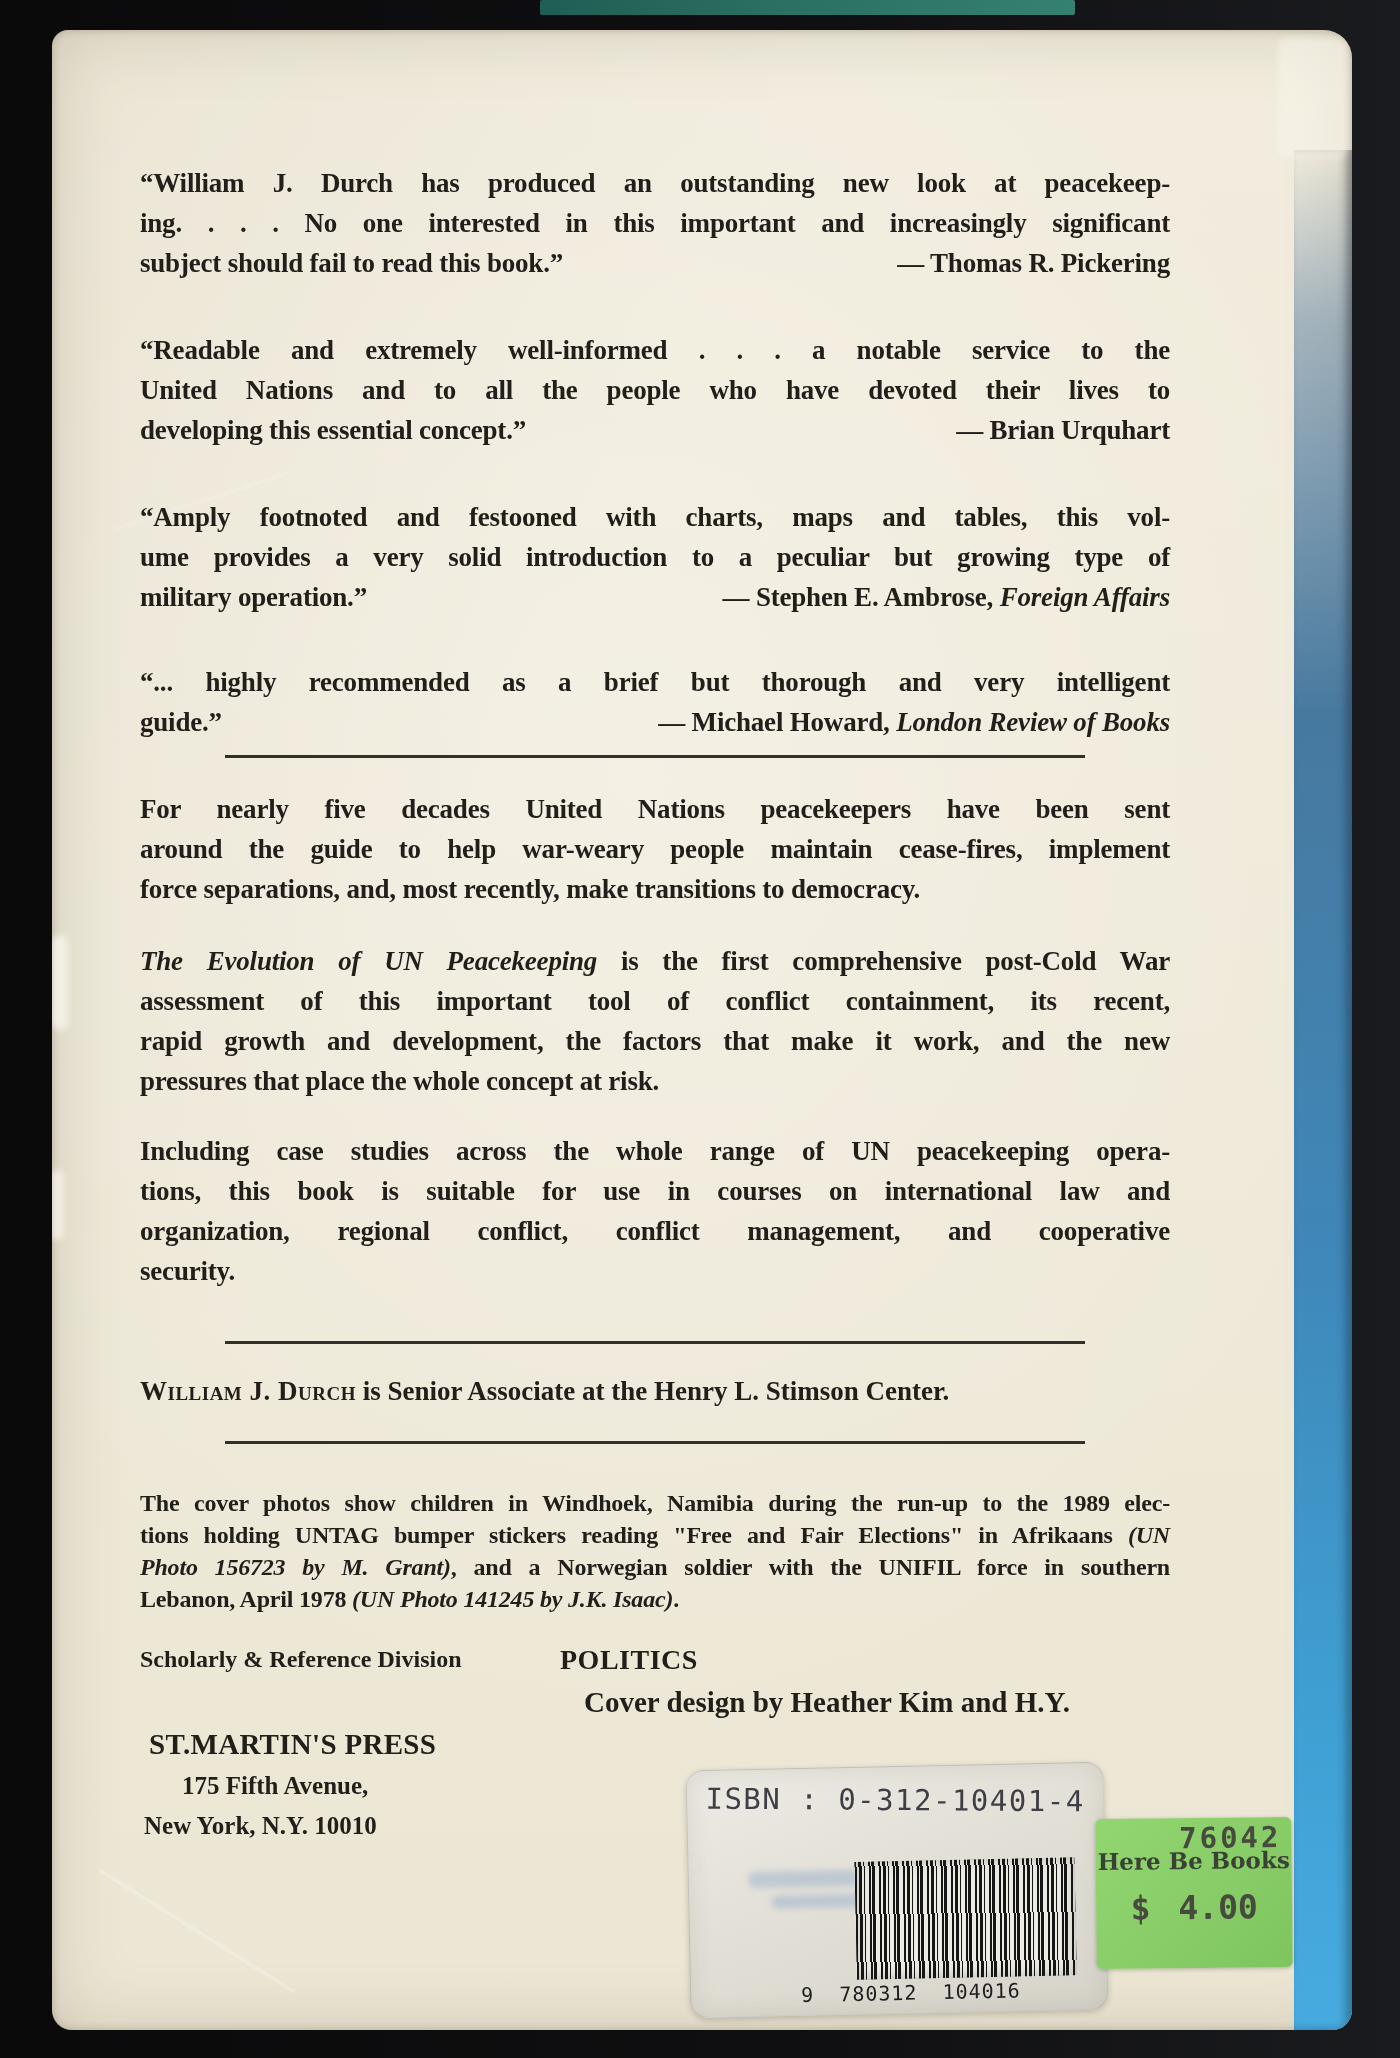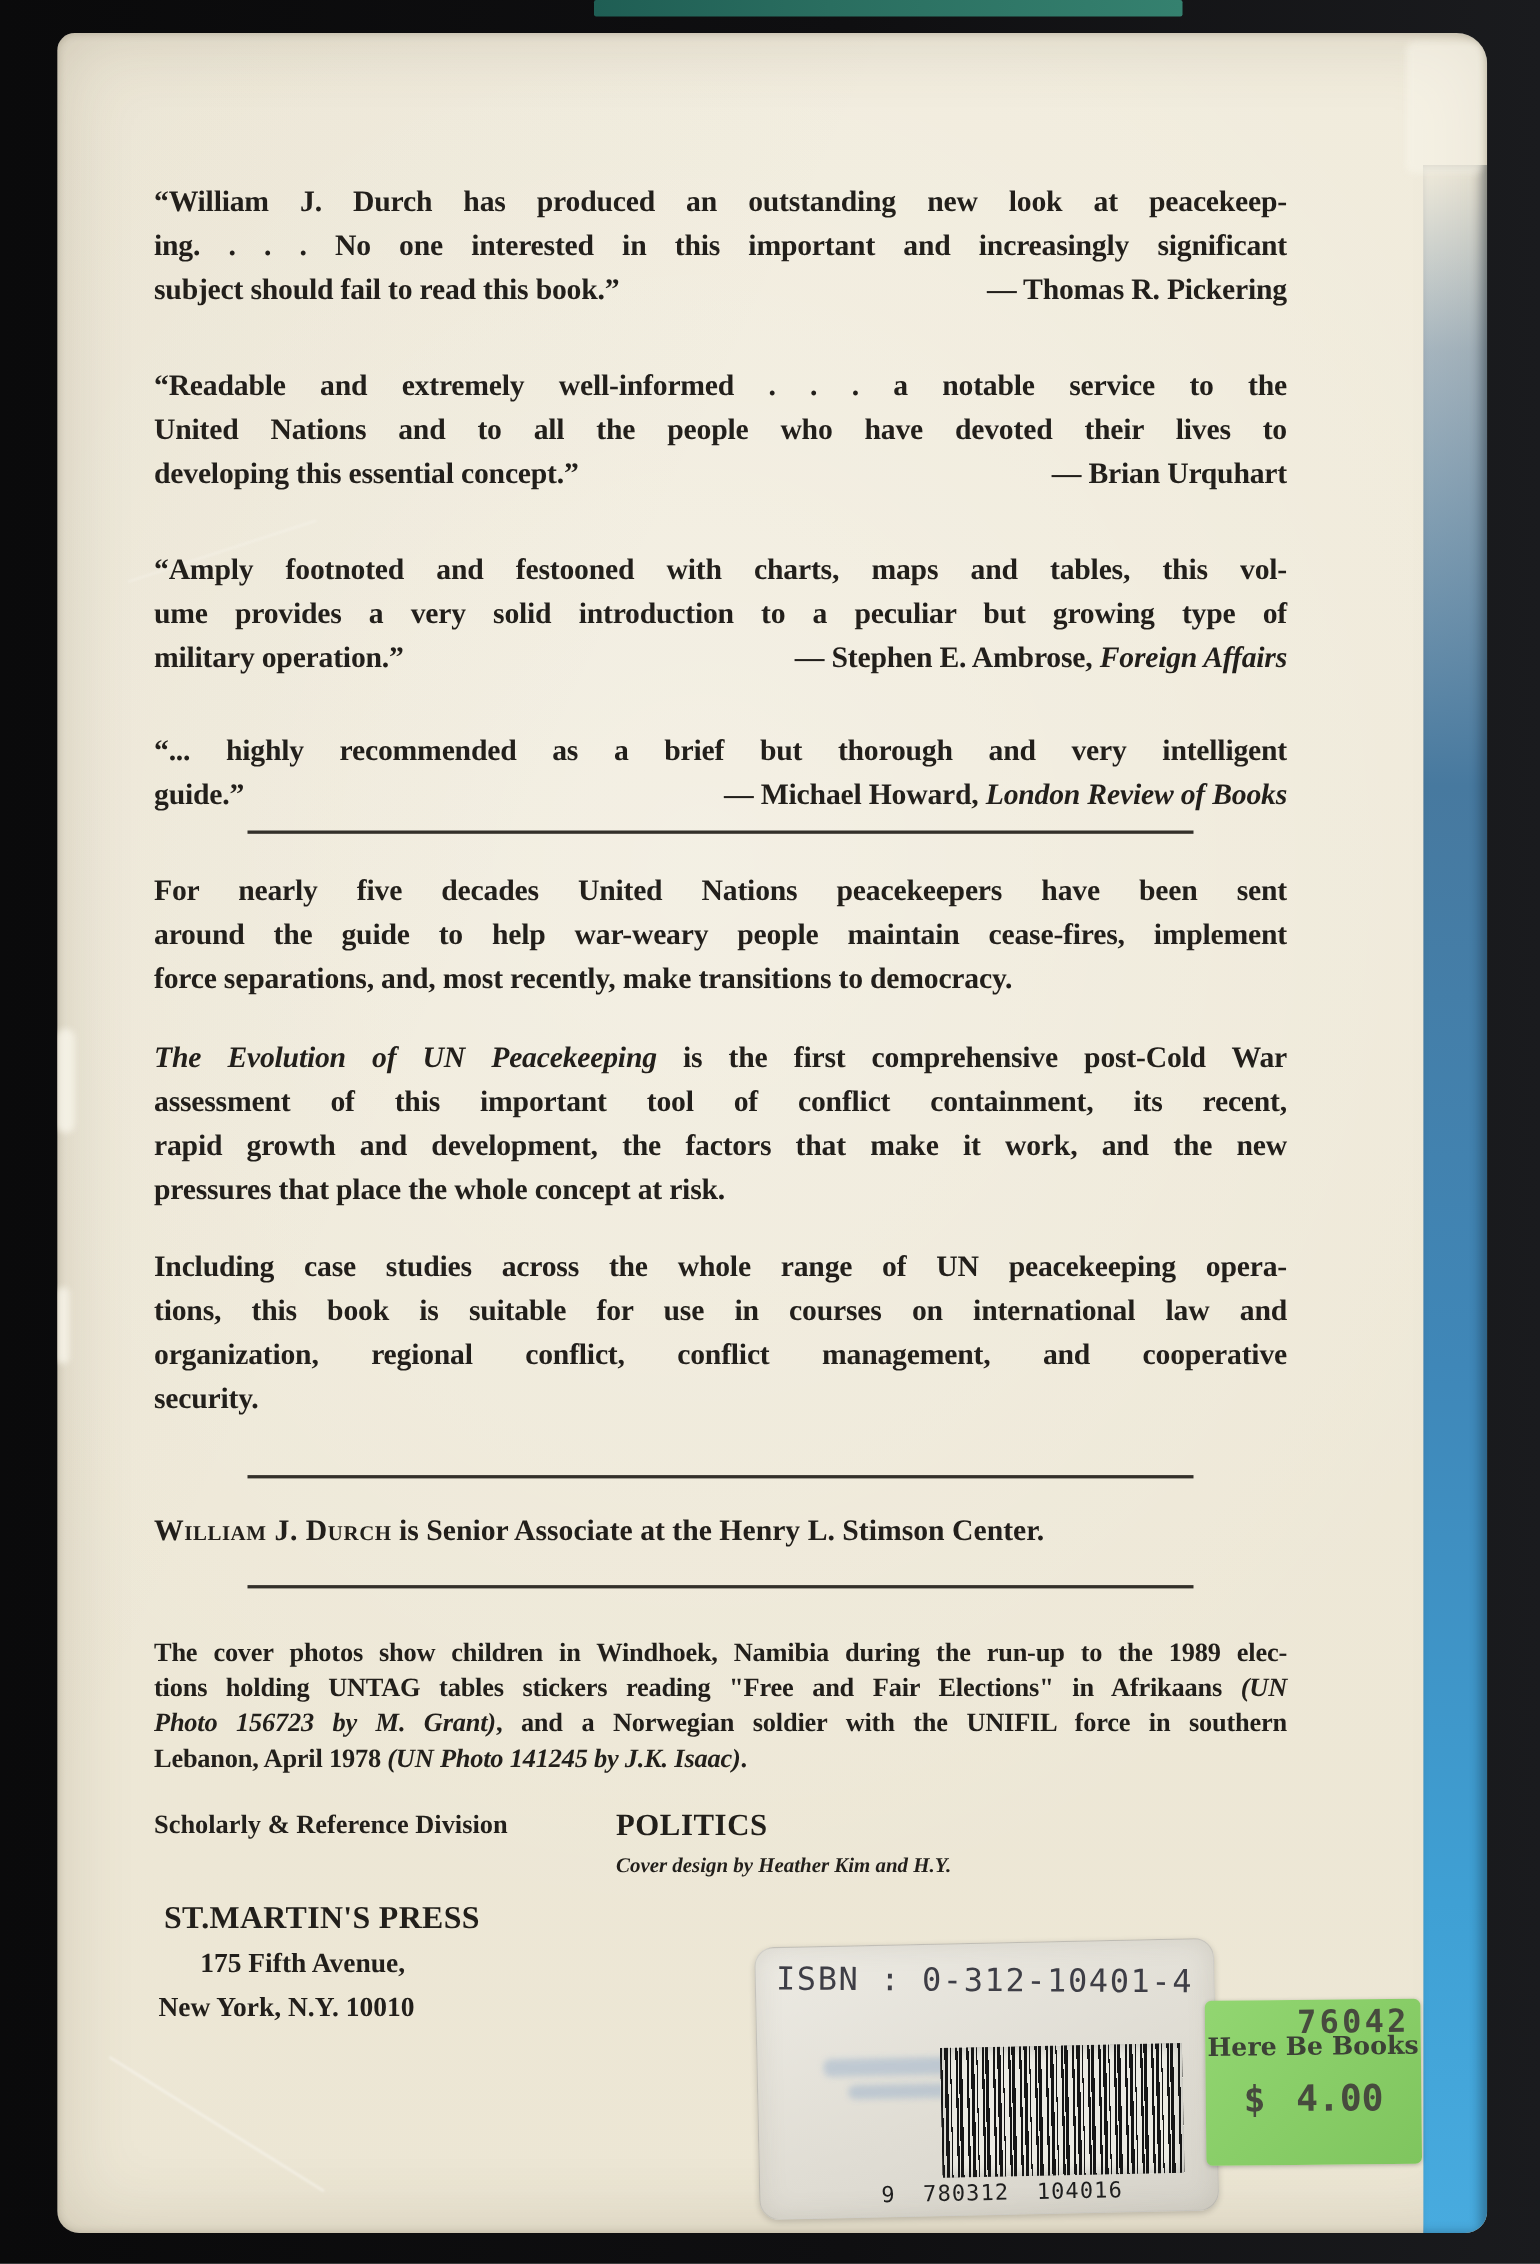--- a/index.html
+++ b/index.html
@@ -48,21 +48,21 @@
   .para{font-size:27px;line-height:40px;letter-spacing:-.2px;}
   .p1{top:789px;} .p2{top:941px;} .p3{top:1131px;}
 
   .author{top:1372px;font-size:27px;line-height:38px;}
   .author .sc{font-variant:small-caps;letter-spacing:.5px;}
 
   .credit{top:1487px;font-size:24px;line-height:32px;letter-spacing:-.2px;}
 
   .division{left:120px;top:1646px;font-size:24px;}
   .politics{left:540px;top:1644px;font-size:28px;letter-spacing:.5px;}
-  .coverdesign{left:540px;top:1686px;font-size:19px;font-style:italic;}
+  .coverdesign{left:564px;top:1686px;font-size:29px;}
   .press{left:129px;top:1728px;font-size:29px;letter-spacing:.3px;text-align:right;}
   .addr1{left:162px;top:1772px;font-size:25px;}
   .addr2{left:124px;top:1812px;font-size:25px;}
 
   
   .isbn-sticker{position:absolute;left:688px;top:1766px;width:416px;height:246px;
     background:linear-gradient(160deg,#edebe4,#e0ddd4 55%,#d6d3ca);
     border:1px solid rgba(0,0,0,.12);border-radius:18px;transform:rotate(-1.2deg);
     box-shadow:0 2px 6px rgba(0,0,0,.18), inset 0 0 24px rgba(120,115,100,.18);}
   .isbn-text{margin-top:16px;text-align:center;transform:rotate(1.6deg);
@@ -175,21 +175,21 @@
       </section>
 
     <div class="rule rule2"></div>
 
     <div class="author colblock"><span class="sc">William J. Durch</span><span> is Senior Associate at the Henry L. Stimson Center.</span></div>
 
     <div class="rule rule3"></div>
 
     <section class="credit colblock">
         <div class="jline">The cover photos show children in Windhoek, Namibia during the run-up to the 1989 elec-</div>
-        <div class="jline"><span>tions holding UNTAG tables stickers reading "Free and Fair Elections" in Afrikaans </span><em>(UN</em></div>
+        <div class="jline"><span>tions holding UNTAG bumper stickers reading "Free and Fair Elections" in Afrikaans </span><em>(UN</em></div>
         <div class="jline"><em>Photo 156723 by M. Grant)</em><span>, and a Norwegian soldier with the UNIFIL force in southern</span></div>
         <div class="jline"><span>Lebanon, April 1978 </span><em>(UN Photo 141245 by J.K. Isaac)</em><span>.</span></div>
       </section>
 
     <div class="division">Scholarly &amp; Reference Division</div>
     <div class="politics">POLITICS</div>
     <div class="coverdesign">Cover design by Heather Kim and H.Y.</div>
     <div class="press">ST.MARTIN'S PRESS</div>
     <div class="addr1">175 Fifth Avenue,</div>
     <div class="addr2">New York, N.Y. 10010</div>

